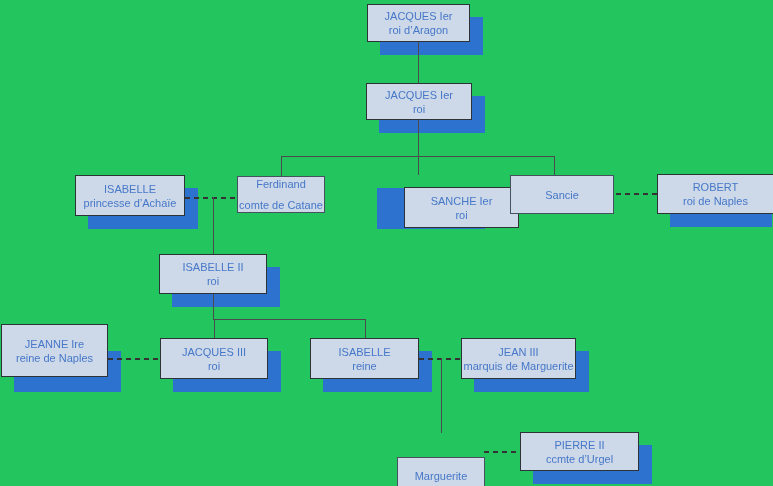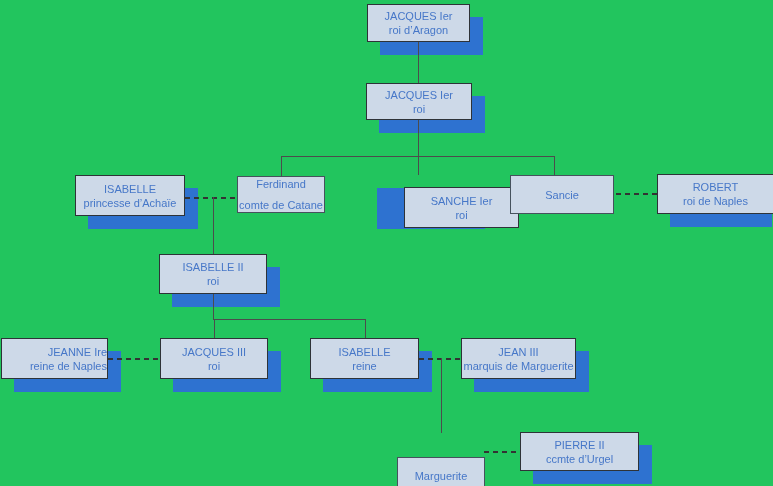--- a/index.html
+++ b/index.html
@@ -95,21 +95,21 @@
     <div class="node shadowed" style="left: 657px; top: 174px; width: 117px; height: 40px;">
       <div>ROBERT</div>
       <div>roi de Naples</div>
     </div>
     <div class="shadow" style="left: 172px; top: 267px; width: 108px; height: 40px;"></div>
     <div class="node shadowed" style="left: 159px; top: 254px; width: 108px; height: 40px;">
       <div>ISABELLE II</div>
       <div>roi</div>
     </div>
     <div class="shadow" style="left: 14px; top: 351px; width: 107px; height: 41px;"></div>
-    <div class="node shadowed" style="left: 1px; top: 338px; width: 107px; height: 41px; align-items: flex-end;">
+    <div class="node shadowed" style="left: 1px; top: 324px; width: 107px; height: 53px;">
       <div>JEANNE Ire</div>
       <div>reine de Naples</div>
     </div>
     <div class="shadow" style="left: 173px; top: 351px; width: 108px; height: 41px;"></div>
     <div class="node shadowed" style="left: 160px; top: 338px; width: 108px; height: 41px;">
       <div>JACQUES III</div>
       <div>roi</div>
     </div>
     <div class="shadow" style="left: 323px; top: 351px; width: 109px; height: 41px;"></div>
     <div class="node shadowed" style="left: 310px; top: 338px; width: 109px; height: 41px;">

